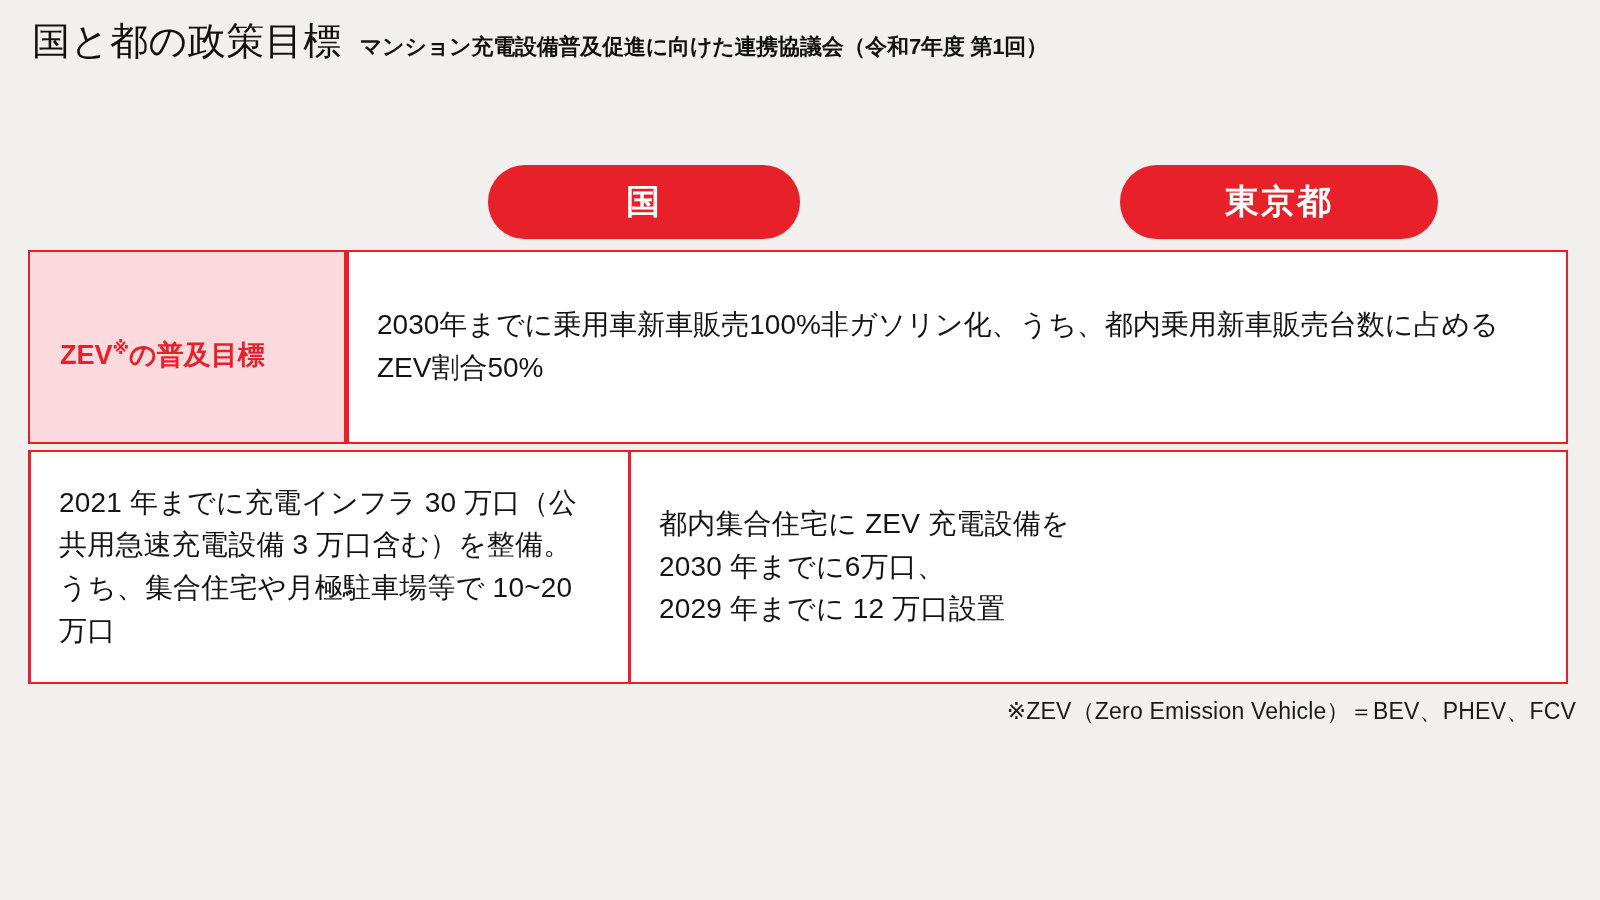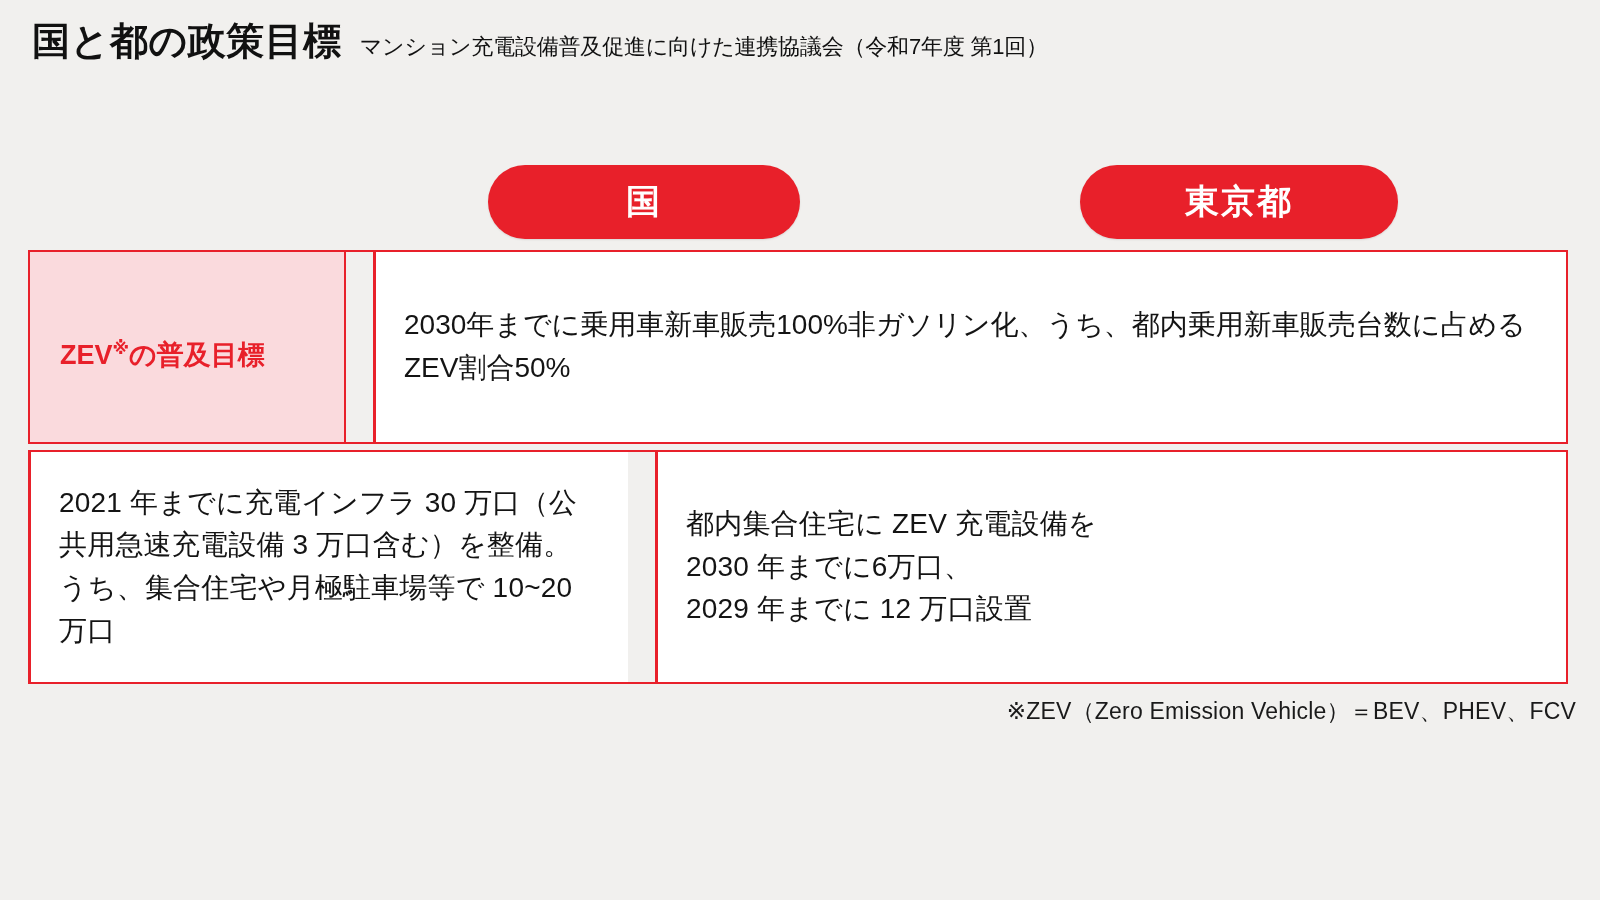--- a/index.html
+++ b/index.html
@@ -27,28 +27,28 @@
     position: absolute;
     left: 32px;
     top: 22px;
     display: flex;
     align-items: baseline;
     gap: 18px;
     white-space: nowrap;
   }
   .header-title {
     font-size: 38px;
-    font-weight: 700;
+    font-weight: 400;
     letter-spacing: 0.5px;
     color: #111111;
     line-height: 1;
   }
   .header-subtitle {
     font-size: 22px;
-    font-weight: 400;
+    font-weight: 700;
     color: #111111;
     letter-spacing: -0.2px;
     line-height: 1;
   }
 
   
   .pill-row {
     position: absolute;
     left: 0;
     top: 165px;
@@ -64,21 +64,21 @@
     color: #ffffff;
     display: flex;
     align-items: center;
     justify-content: center;
     font-size: 34px;
     font-weight: 700;
     letter-spacing: 2px;
     box-shadow: 0 1px 2px rgba(0,0,0,0.10);
   }
   .pill-country { left: 488px; width: 312px; }
-  .pill-tokyo   { left: 1080px; width: 318px; }
+  .pill-tokyo   { left: 1120px; width: 318px; }
 
   
   .table-wrap {
     position: absolute;
     left: 28px;
     top: 250px;
     width: 1540px;
   }
   .rule {
     width: 100%;
@@ -129,21 +129,20 @@
     line-height: 1.52;
     color: #141414;
   }
   .cell-country {
     flex: 0 0 600px;
     width: 600px;
   }
   .cell-tokyo {
     flex: 1 1 auto;
     border-right: 2px solid #e8202a;
-    margin-left: 27px;
   }
   .row-1 .cell-label,
   .row-1 .cell-body { height: 190px; }
   .row-2 .cell-label,
   .row-2 .cell-body { height: 230px; }
   .row-1 .cell-body { align-items: center; }
   .row-2 .cell-body { align-items: center; }
 
   .cell-text { display: block; white-space: pre-line; }
   .cell-text.loose { letter-spacing: 0.2px; }

